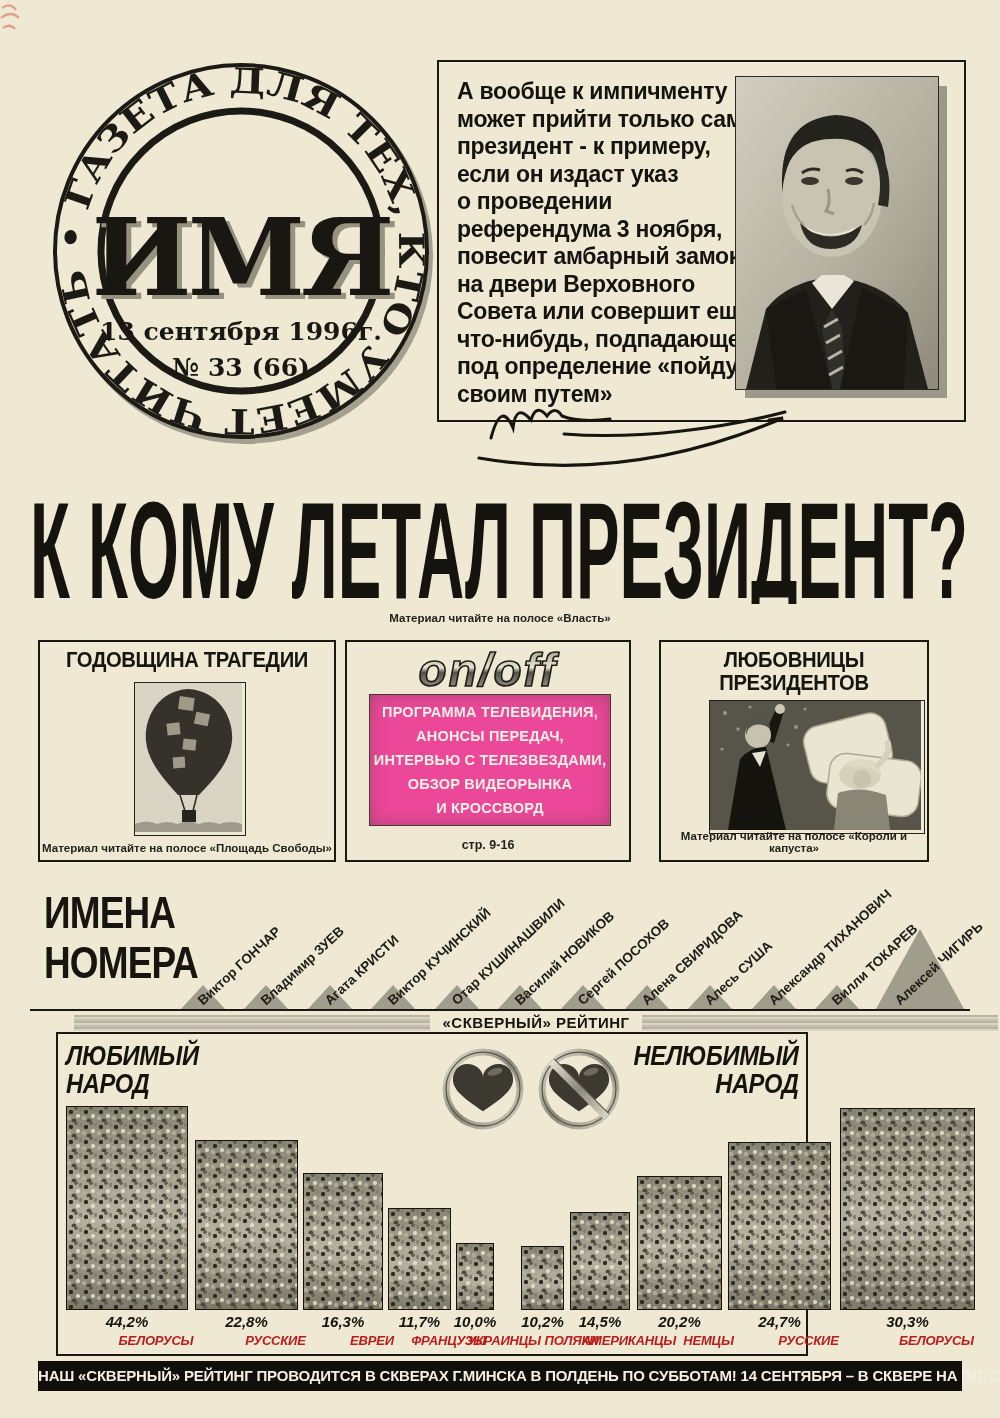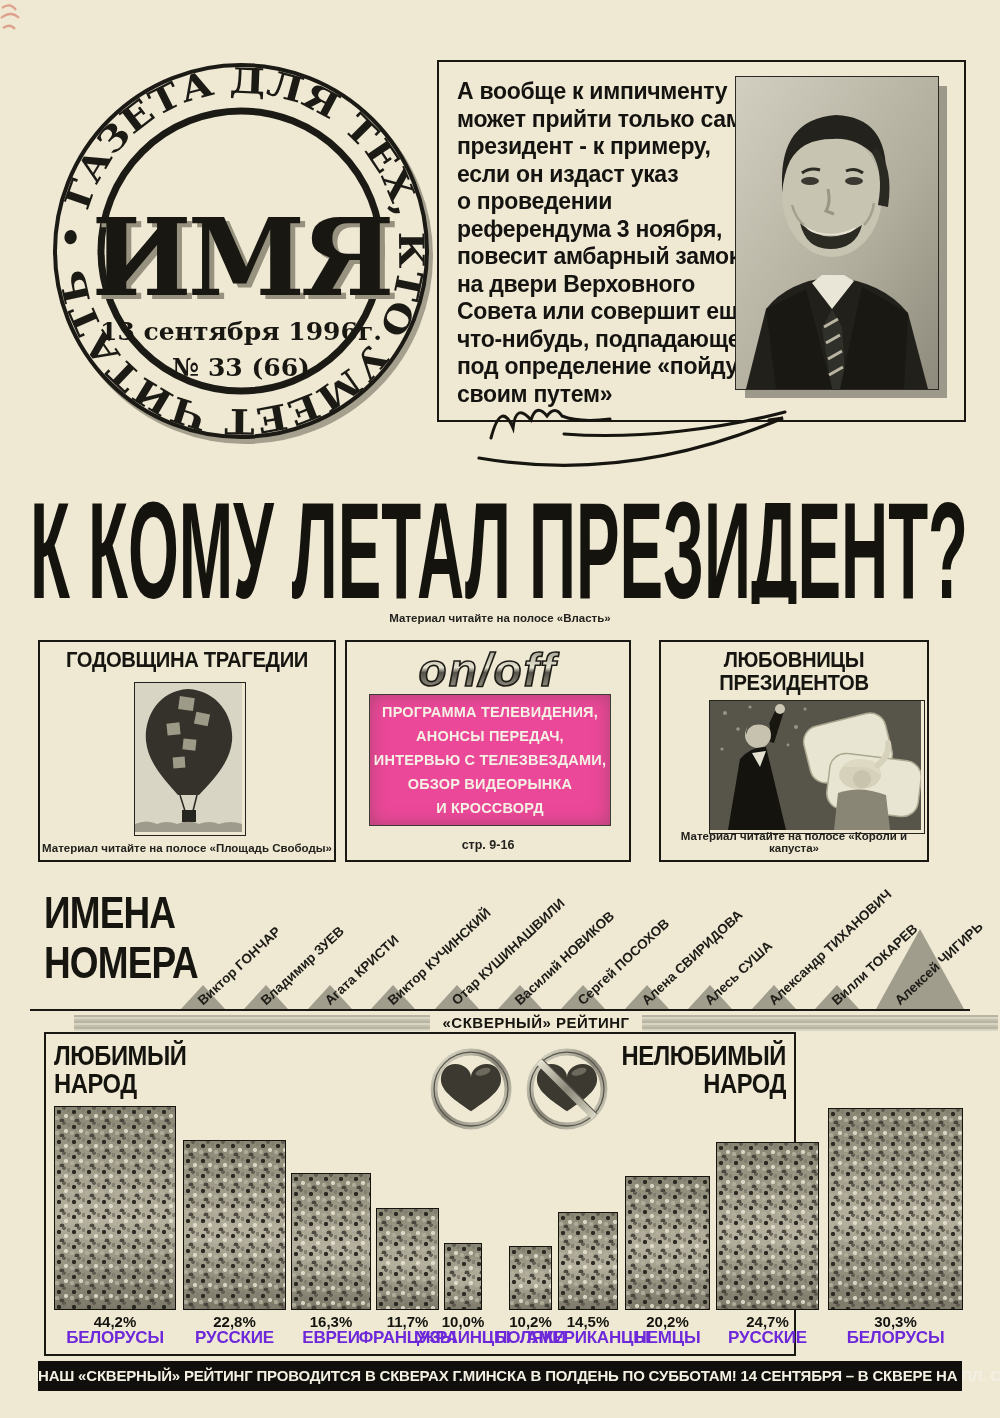--- a/index.html
+++ b/index.html
@@ -54,42 +54,42 @@
             border-right:44px solid transparent;border-bottom:80px solid #a19d8d;}
   .diag-name{position:absolute;font-size:13.5px;font-weight:bold;white-space:nowrap;
              color:#1d1c17;transform:rotate(-43deg);transform-origin:0 100%;height:15px;}
   #names-rule{position:absolute;left:30px;top:1009px;width:940px;height:2px;background:#191813;}
   
   #rating-band{position:absolute;left:38px;top:1015px;width:924px;height:16px;
                background:repeating-linear-gradient(180deg,#b9b5a4 0 2px,#d9d5c3 2px 4px,#c4c0ae 4px 6px);
                display:flex;align-items:center;justify-content:center;margin-left:36px;}
   #rating-band .label{background:#efe9d4;padding:0 12px;font-size:15px;font-weight:bold;
                letter-spacing:0.5px;color:#16150f;line-height:16px;}
-  #chart-box{position:absolute;left:44px;top:1032px;width:752px;height:324px;
-             border:2px solid #191813;box-sizing:border-box;}
+  #chart-box{position:absolute;left:56px;top:1032px;width:752px;height:324px;
+             border:2px solid #191813;box-sizing:border-box;font-style:italic;}
   .chart-title{position:absolute;top:8px;font-size:27px;font-weight:bold;line-height:28px;
                letter-spacing:-0.5px;white-space:pre-line;color:#14130e;transform:scaleX(0.88);}
   #chart-title-left{left:8px;transform-origin:left top;}
   #chart-title-right{right:8px;text-align:right;transform-origin:right top;}
   .heart-badge{position:absolute;top:12px;}
   .bar{position:absolute;bottom:44px;border:1.5px solid #14130e;box-sizing:border-box;
        background-color:#98947f;
        background-image:
          radial-gradient(circle at 4px 5px, rgba(38,36,30,.95) 1.8px, transparent 2.5px),
          radial-gradient(circle at 11px 9px, rgba(235,231,214,.8) 1.7px, transparent 2.4px),
          radial-gradient(circle at 7px 14px, rgba(66,62,54,.9) 2.1px, transparent 2.8px),
          radial-gradient(circle at 14px 3px, rgba(130,126,112,.95) 1.9px, transparent 2.6px),
          radial-gradient(circle at 2px 11px, rgba(180,176,158,.85) 1.8px, transparent 2.5px),
          radial-gradient(circle at 9px 1px, rgba(90,86,76,.85) 1.6px, transparent 2.2px),
          linear-gradient(180deg,#8a8674,#b5b19e 55%,#7c7868);}
   .bar{background-size:15px 15px,15px 15px,15px 15px,15px 15px,15px 15px,15px 15px,100% 100%;}
   .bar-pct{position:absolute;bottom:24px;transform:translateX(-50%);font-size:15px;
            font-weight:bold;white-space:nowrap;color:#14130e;}
-  .bar-nat{position:absolute;bottom:6px;transform:translateX(-50%);font-size:17px;
-           font-weight:bold;white-space:nowrap;color:#6d28d9;letter-spacing:-0.2px;}
+  .bar-nat{position:absolute;bottom:6px;transform:translateX(-50%);font-size:13px;
+           font-weight:bold;white-space:nowrap;color:#b91c1c;letter-spacing:-0.2px;margin-left:29px;}
   #rating-footer{position:absolute;left:38px;top:1361px;width:924px;height:30px;background:#100f0c;
                  color:#f3efe2;font-size:15px;font-weight:bold;text-align:center;line-height:30px;
                  letter-spacing:-0.2px;white-space:nowrap;}
   
   #scan-artifact{position:absolute;left:0;top:2px;opacity:.75;}
 </style>
 </head>
 <body>
 
 <svg id="scan-artifact" width="40" height="40" viewBox="0 0 40 40">

